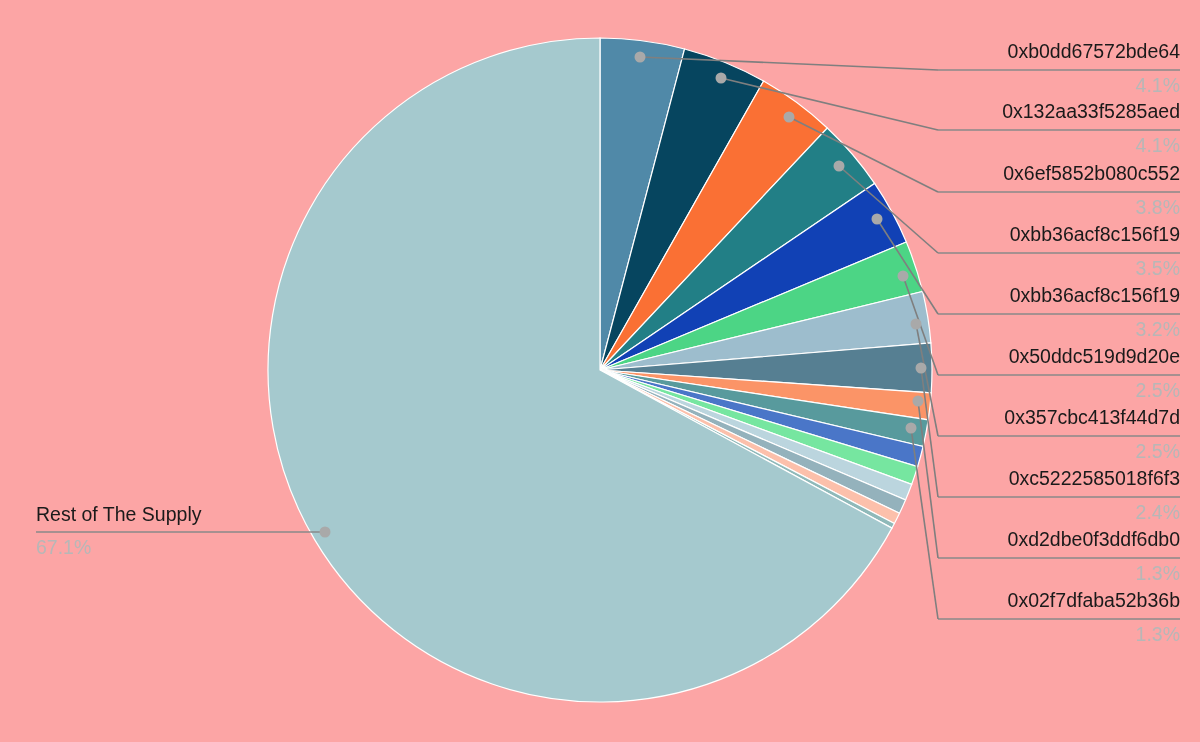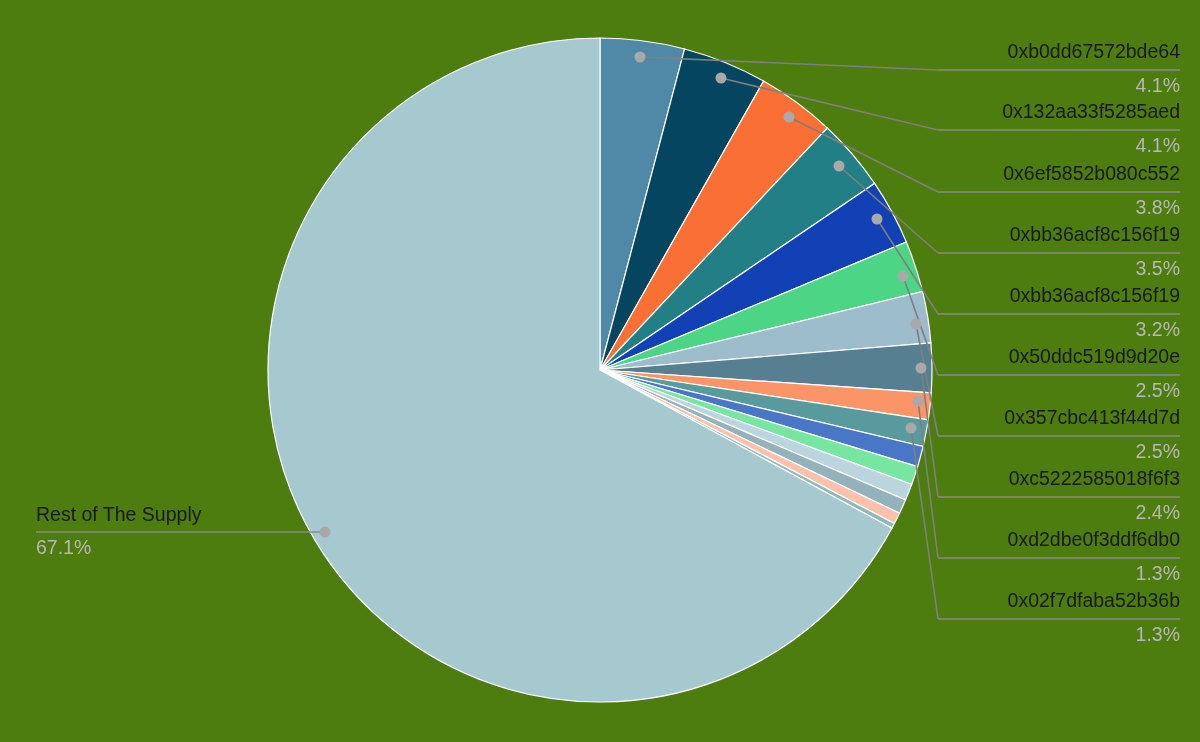--- a/index.html
+++ b/index.html
@@ -1,17 +1,17 @@
 <!DOCTYPE html>
 <html><head>
 <meta charset="utf-8">
 <style>
   html,body{margin:0;padding:0;background:#ffffff;}
   body{width:1200px;height:742px;overflow:hidden;font-family:"Liberation Sans",sans-serif;}
-  #stage{position:relative;width:1200px;height:742px;background:#4d7c0f;}
+  #stage{position:relative;width:1200px;height:742px;background:#fca5a5;}
   #chart{position:absolute;left:0;top:0;width:1200px;height:742px;}
   .lbl-name{font-family:"Liberation Sans",sans-serif;font-size:19.5px;fill:#1a1a1a;}
   .lbl-pct{font-family:"Liberation Sans",sans-serif;font-size:19.5px;fill:#b7b7b7;}
   .leader{stroke:#7f7f7f;stroke-width:1.6;fill:none;}
   .uline{stroke:#8a8a8a;stroke-width:1.6;}
   .dot{fill:#a9a9a9;}
 </style>
 </head>
 <body>
 

